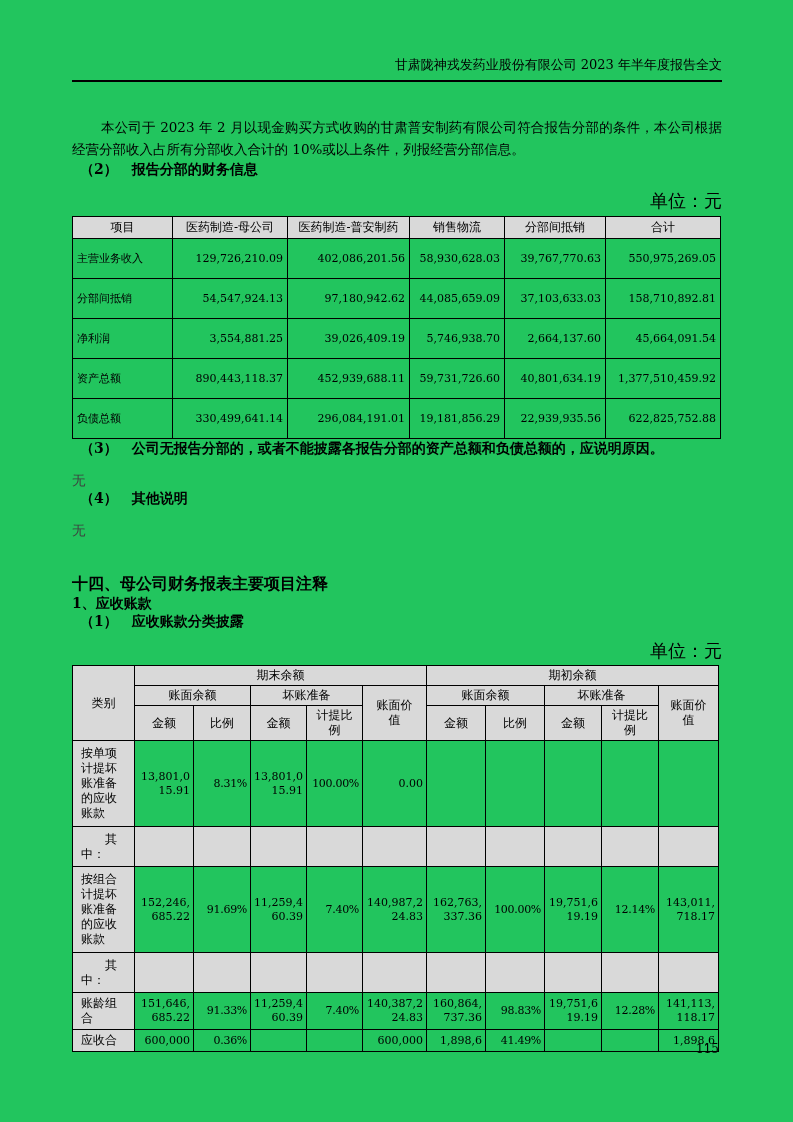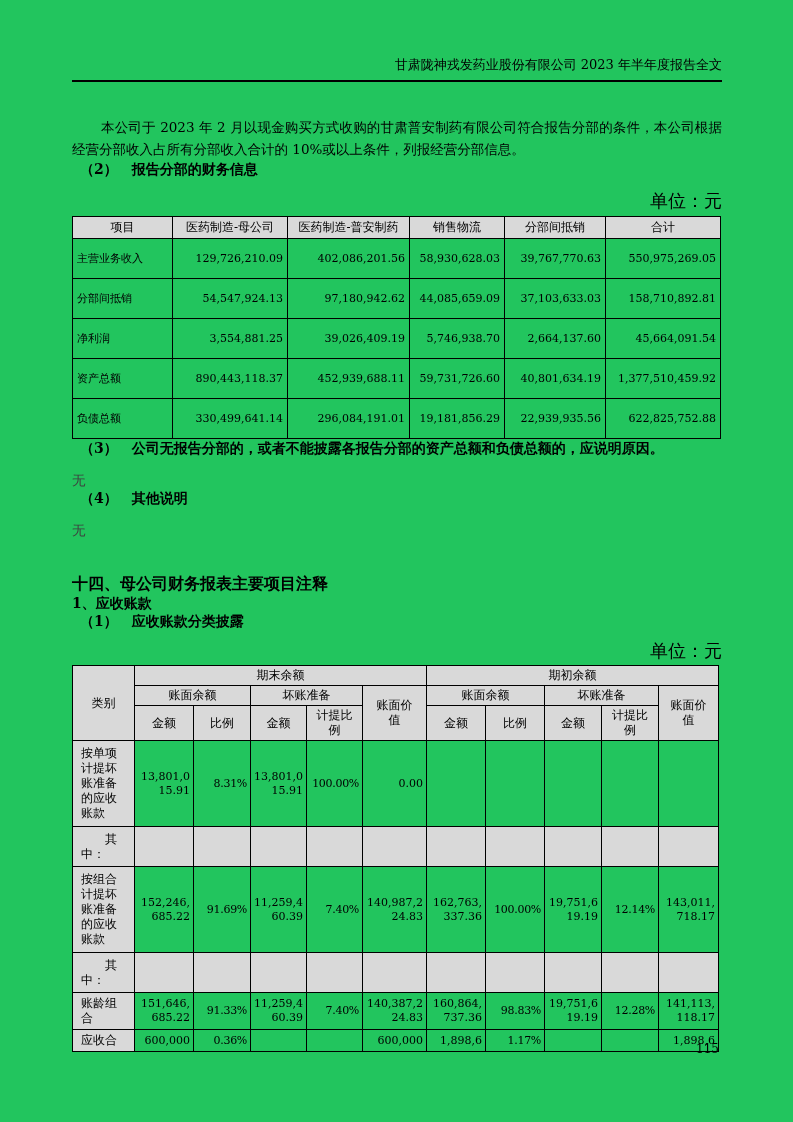--- a/index.html
+++ b/index.html
@@ -312,21 +312,21 @@
           <td class="num">141,113,118.17</td>
         </tr>
         <tr>
           <td class="lab">应收合</td>
           <td class="num">600,000</td>
           <td class="num pct">0.36%</td>
           <td class="num"></td>
           <td class="num"></td>
           <td class="num">600,000</td>
           <td class="num">1,898,6</td>
-          <td class="num pct">1.17%</td>
+          <td class="num pct">41.49%</td>
           <td class="num"></td>
           <td class="num"></td>
           <td class="num">1,898,6</td>
         </tr>
       </tbody>
     </table>
 
   <div class="page-num">115</div>
 
 </div>

